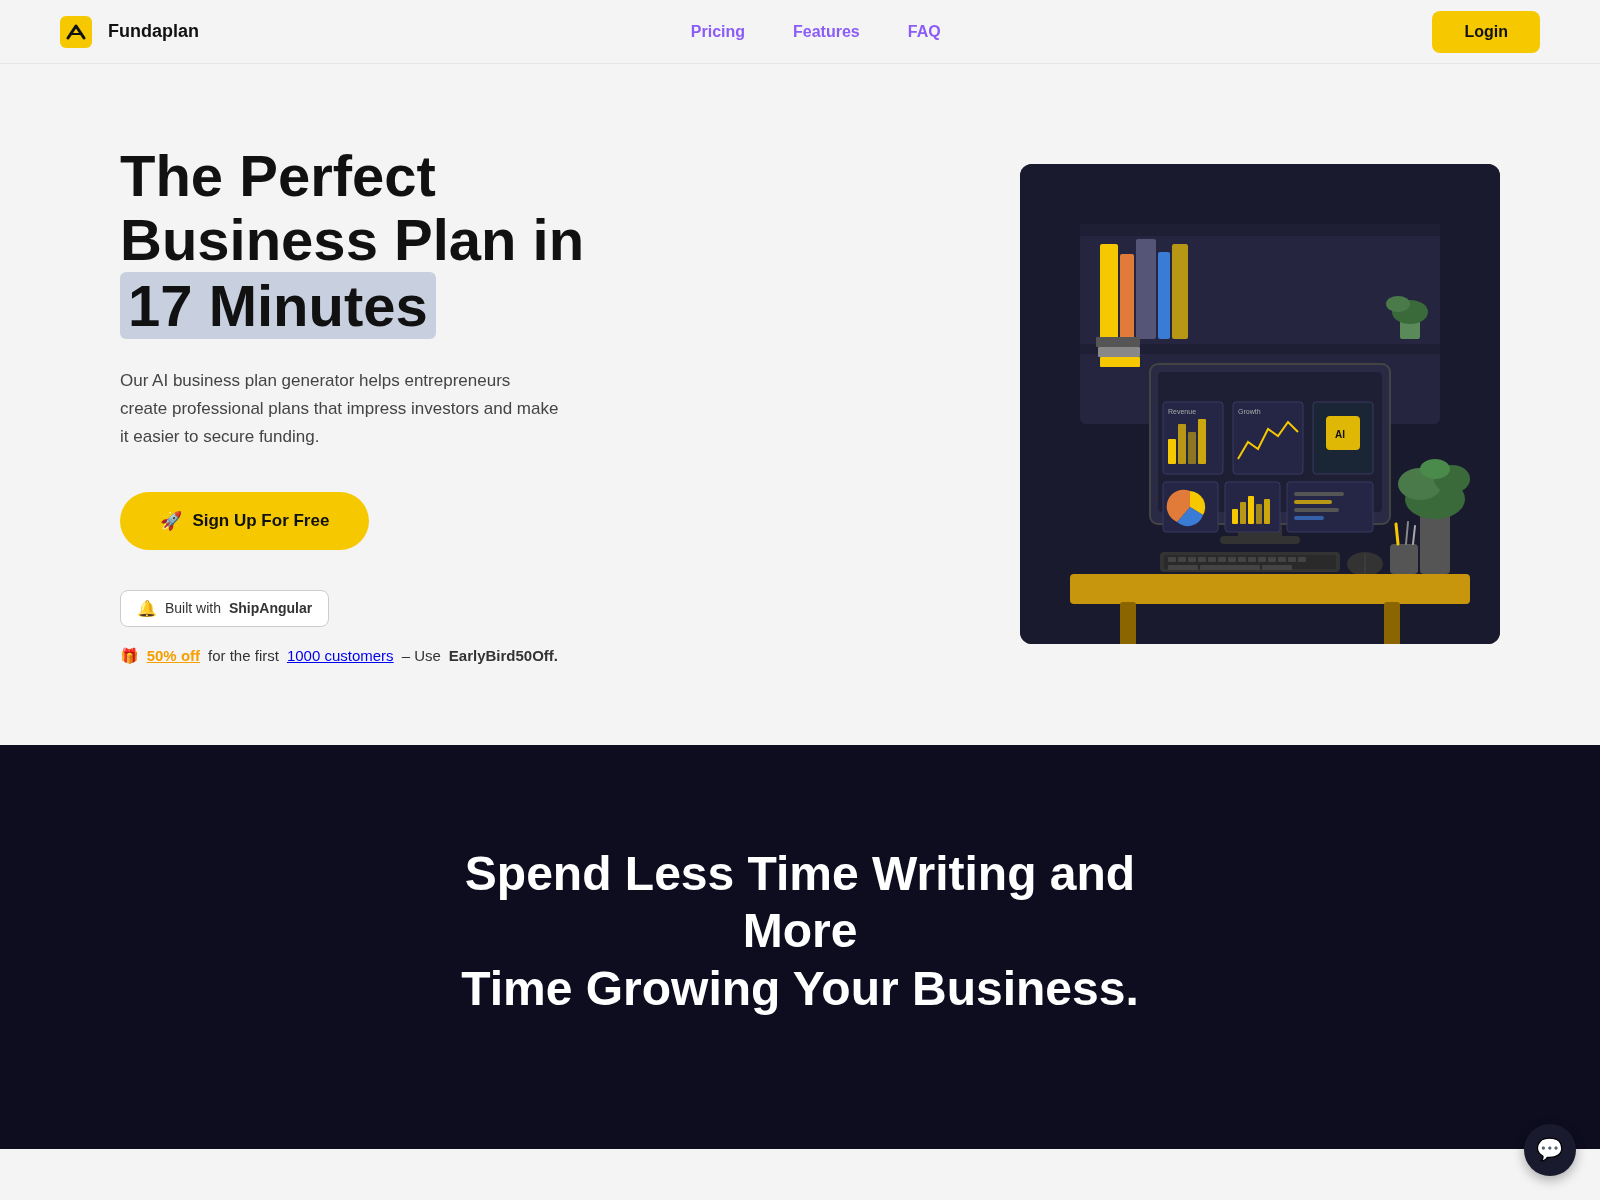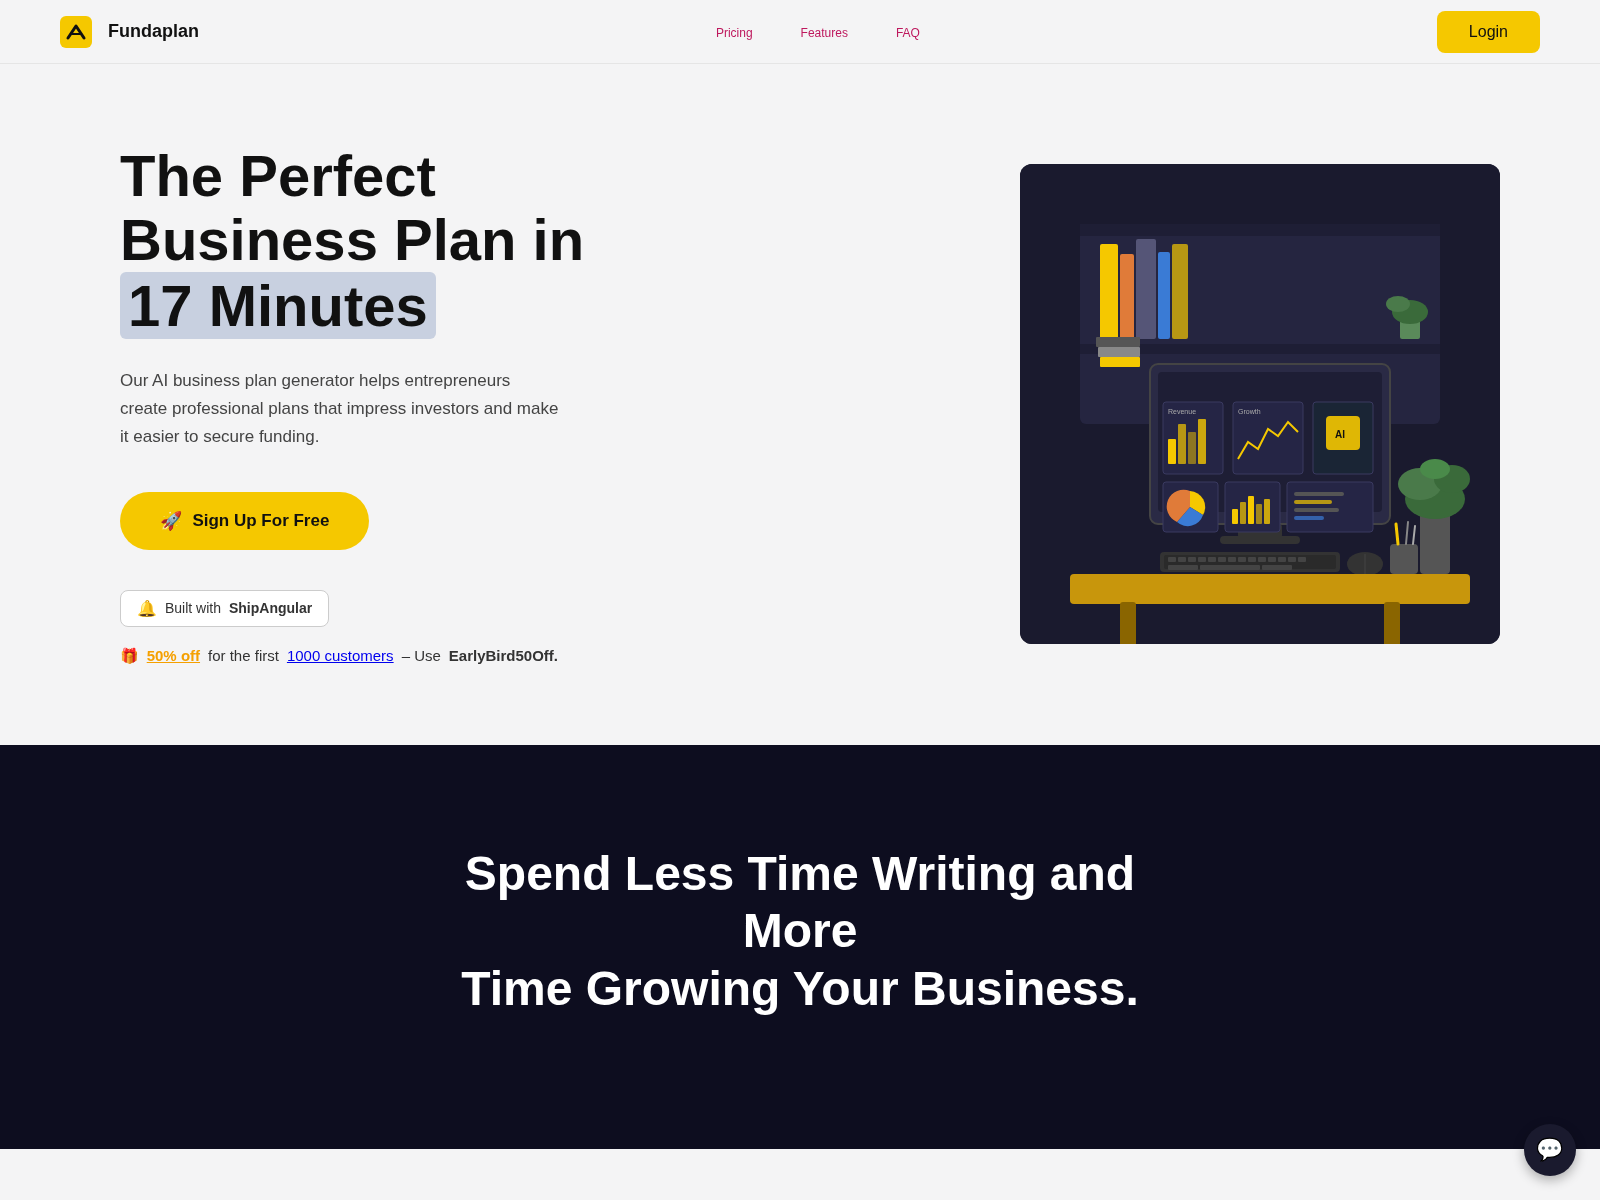--- a/index.html
+++ b/index.html
@@ -27,31 +27,31 @@
       width: 32px;
       height: 32px;
     }
     .navbar-links {
       display: flex;
       gap: 48px;
       list-style: none;
     }
     .navbar-links li a {
       text-decoration: none;
-      color: #be185d;
-      font-size: 12px;
-      font-weight: 400;
+      color: #8b5cf6;
+      font-size: 16px;
+      font-weight: 700;
     }
     .login-btn {
       background: #f5c800;
       color: #111;
       border: none;
       padding: 12px 32px;
       font-size: 16px;
-      font-weight: 400;
+      font-weight: 700;
       border-radius: 8px;
       cursor: pointer;
     }
 
     
     .hero {
       display: flex;
       align-items: center;
       justify-content: space-between;
       padding: 80px 100px 80px 120px;

